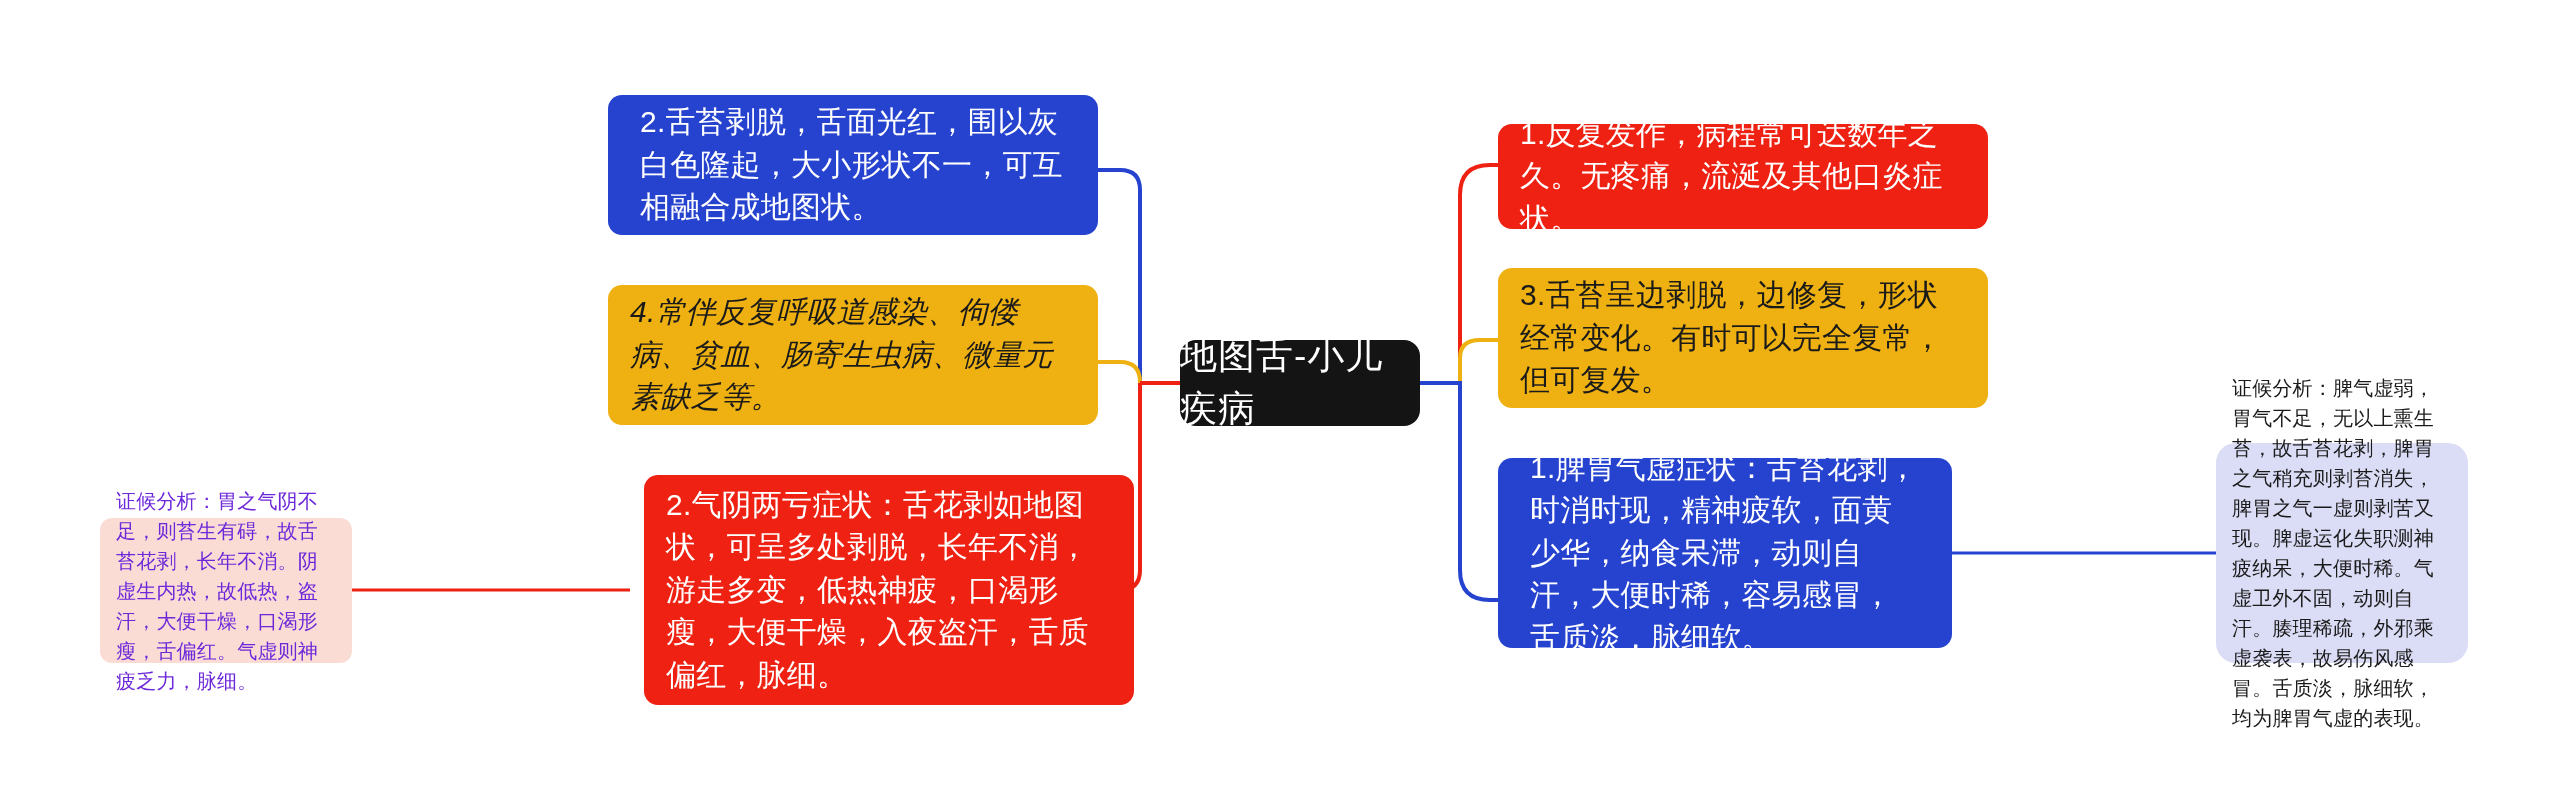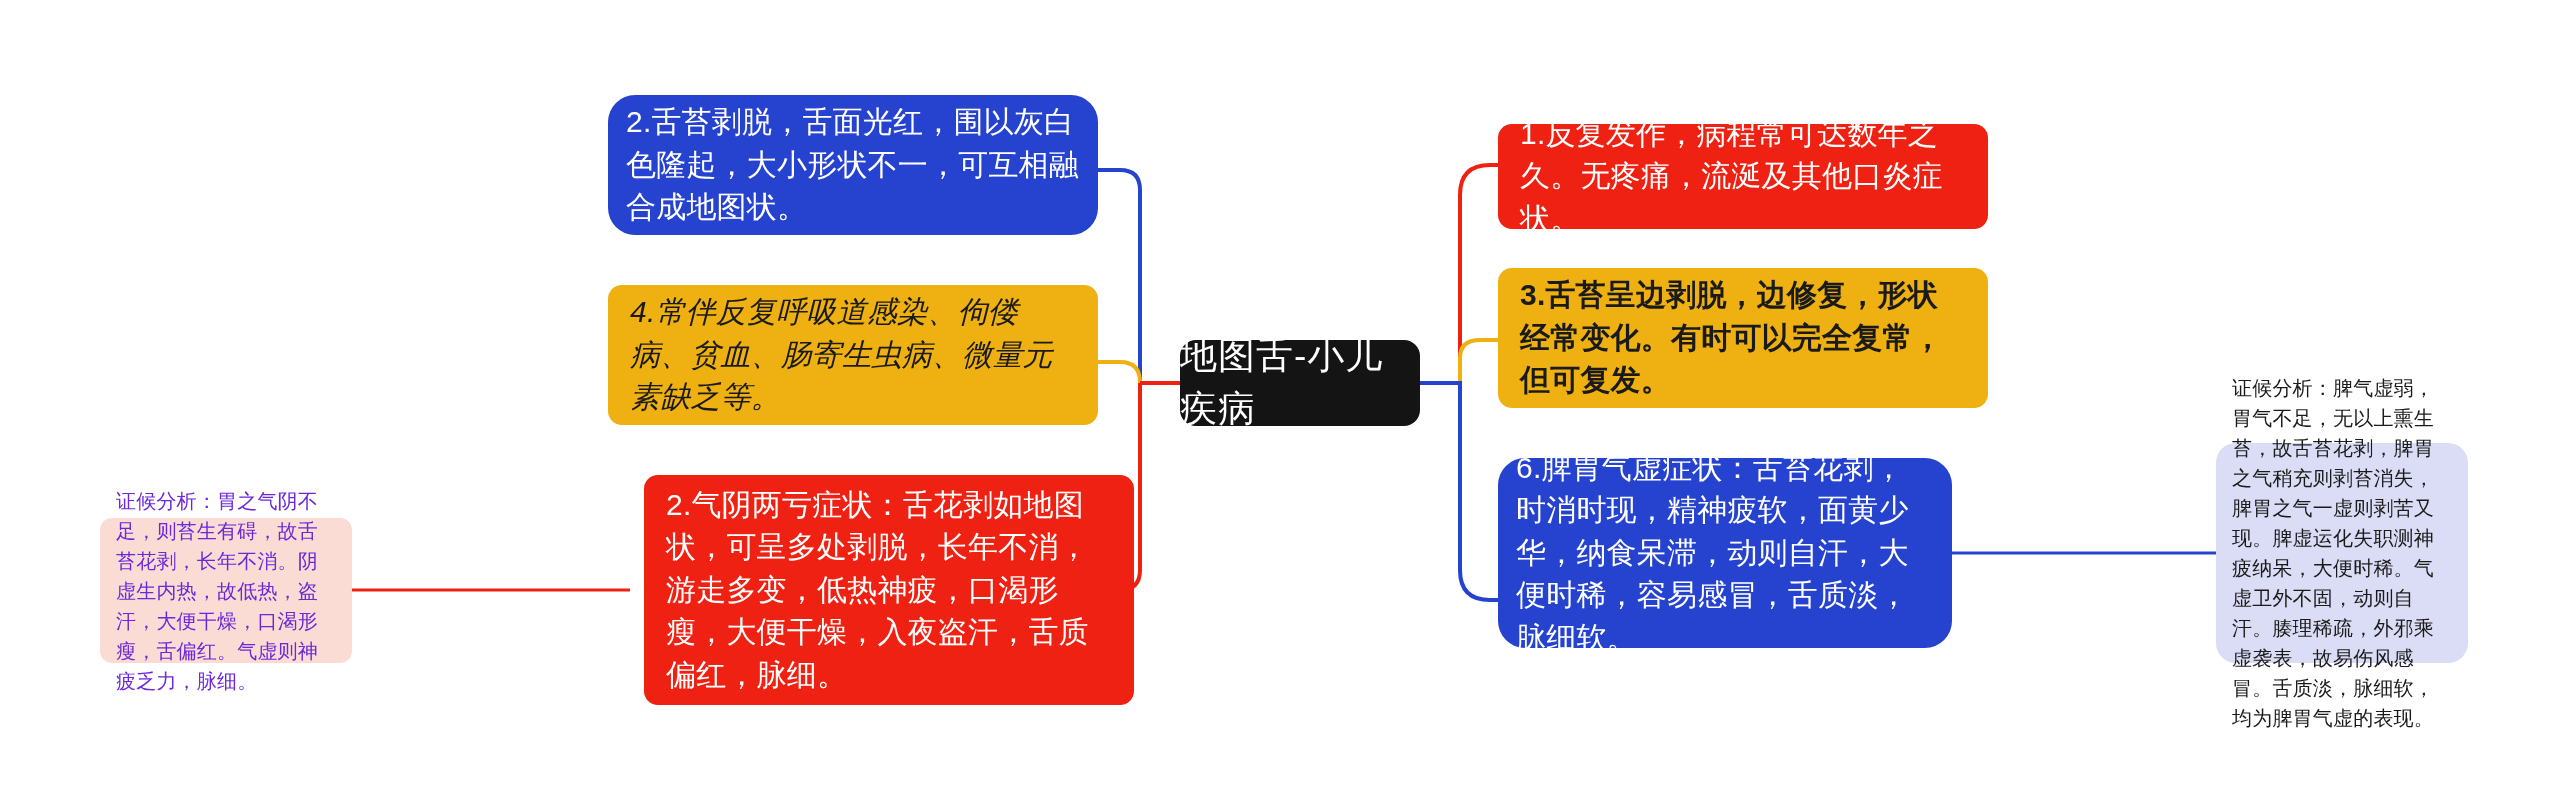--- a/index.html
+++ b/index.html
@@ -56,22 +56,21 @@
     border-radius: 16px;
     justify-content: center;
     letter-spacing: 1px;
   }
 
   
   .blue {
     background: #2643cf;
     color: #ffffff;
     font-size: 30px;
-    padding: 16px 18px;
-    border-radius: 27px;
+    padding: 16px 32px;
   }
   .red {
     background: #ee2112;
     color: #ffffff;
     font-size: 30px;
     padding: 16px 22px;
   }
   .yellow {
     background: #eeb111;
     color: #1a1a1a;
@@ -138,25 +137,25 @@
   </div>
 
   <div class="node pink" style="left:100px; top:518px; width:252px; height:145px;">
     <span class="node-text">证候分析：胃之气阴不足，则苔生有碍，故舌苔花剥，长年不消。阴虚生内热，故低热，盗汗，大便干燥，口渴形瘦，舌偏红。气虚则神疲乏力，脉细。</span>
   </div>
 
   <div class="node red" style="left:1498px; top:110px; width:490px; height:105px;margin-top:14px;">
     <span class="node-text">1.反复发作，病程常可达数年之久。无疼痛，流涎及其他口炎症状。</span>
   </div>
 
-  <div class="node yellow" style="left:1498px; top:268px; width:490px; height:140px;font-weight:bold;">
+  <div class="node yellow" style="left:1498px; top:268px; width:490px; height:140px;">
     <span class="node-text">3.舌苔呈边剥脱，边修复，形状经常变化。有时可以完全复常，但可复发。</span>
   </div>
 
   <div class="node blue" style="left:1498px; top:458px; width:454px; height:190px;">
-    <span class="node-text">6.脾胃气虚症状：舌苔花剥，时消时现，精神疲软，面黄少华，纳食呆滞，动则自汗，大便时稀，容易感冒，舌质淡，脉细软。</span>
+    <span class="node-text">1.脾胃气虚症状：舌苔花剥，时消时现，精神疲软，面黄少华，纳食呆滞，动则自汗，大便时稀，容易感冒，舌质淡，脉细软。</span>
   </div>
 
   <div class="node lavender" style="left:2216px; top:443px; width:252px; height:220px;">
     <span class="node-text">证候分析：脾气虚弱，胃气不足，无以上熏生苔，故舌苔花剥，脾胃之气稍充则剥苔消失，脾胃之气一虚则剥苦又现。脾虚运化失职测神疲纳呆，大便时稀。气虚卫外不固，动则自汗。腠理稀疏，外邪乘虚袭表，故易伤风感冒。舌质淡，脉细软，均为脾胃气虚的表现。</span>
   </div>
 
 </div>
 
 </body></html>

